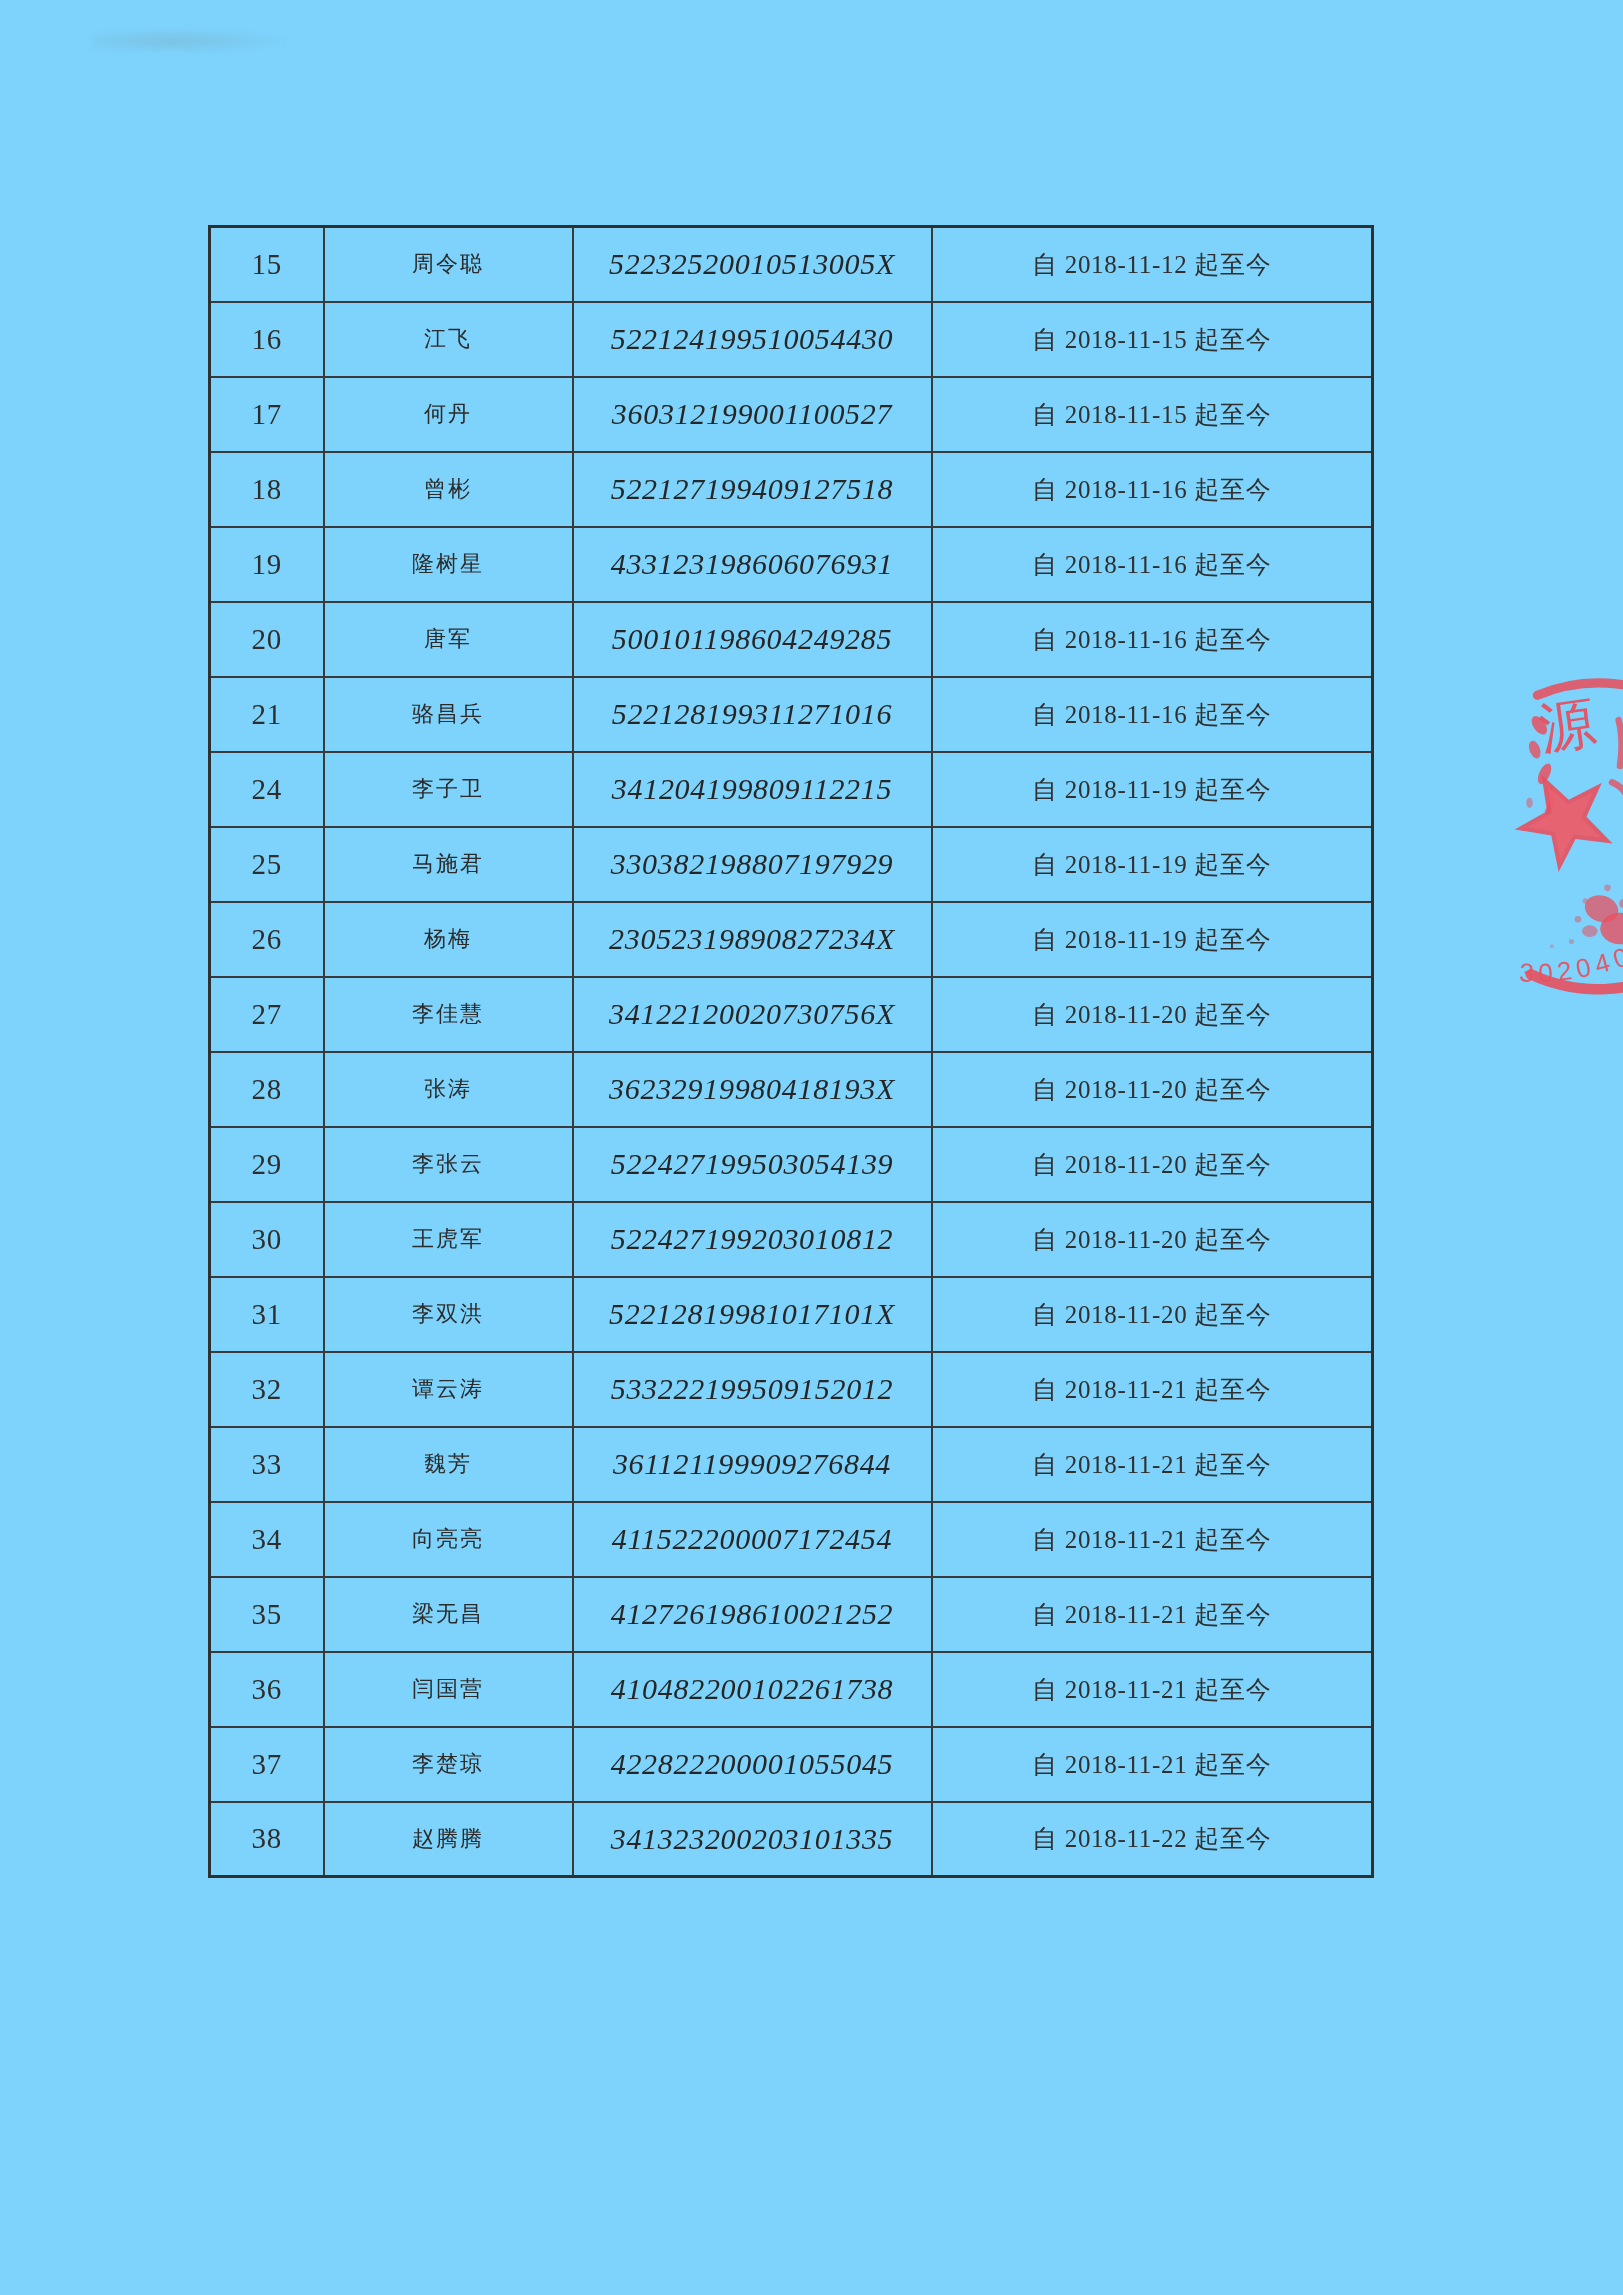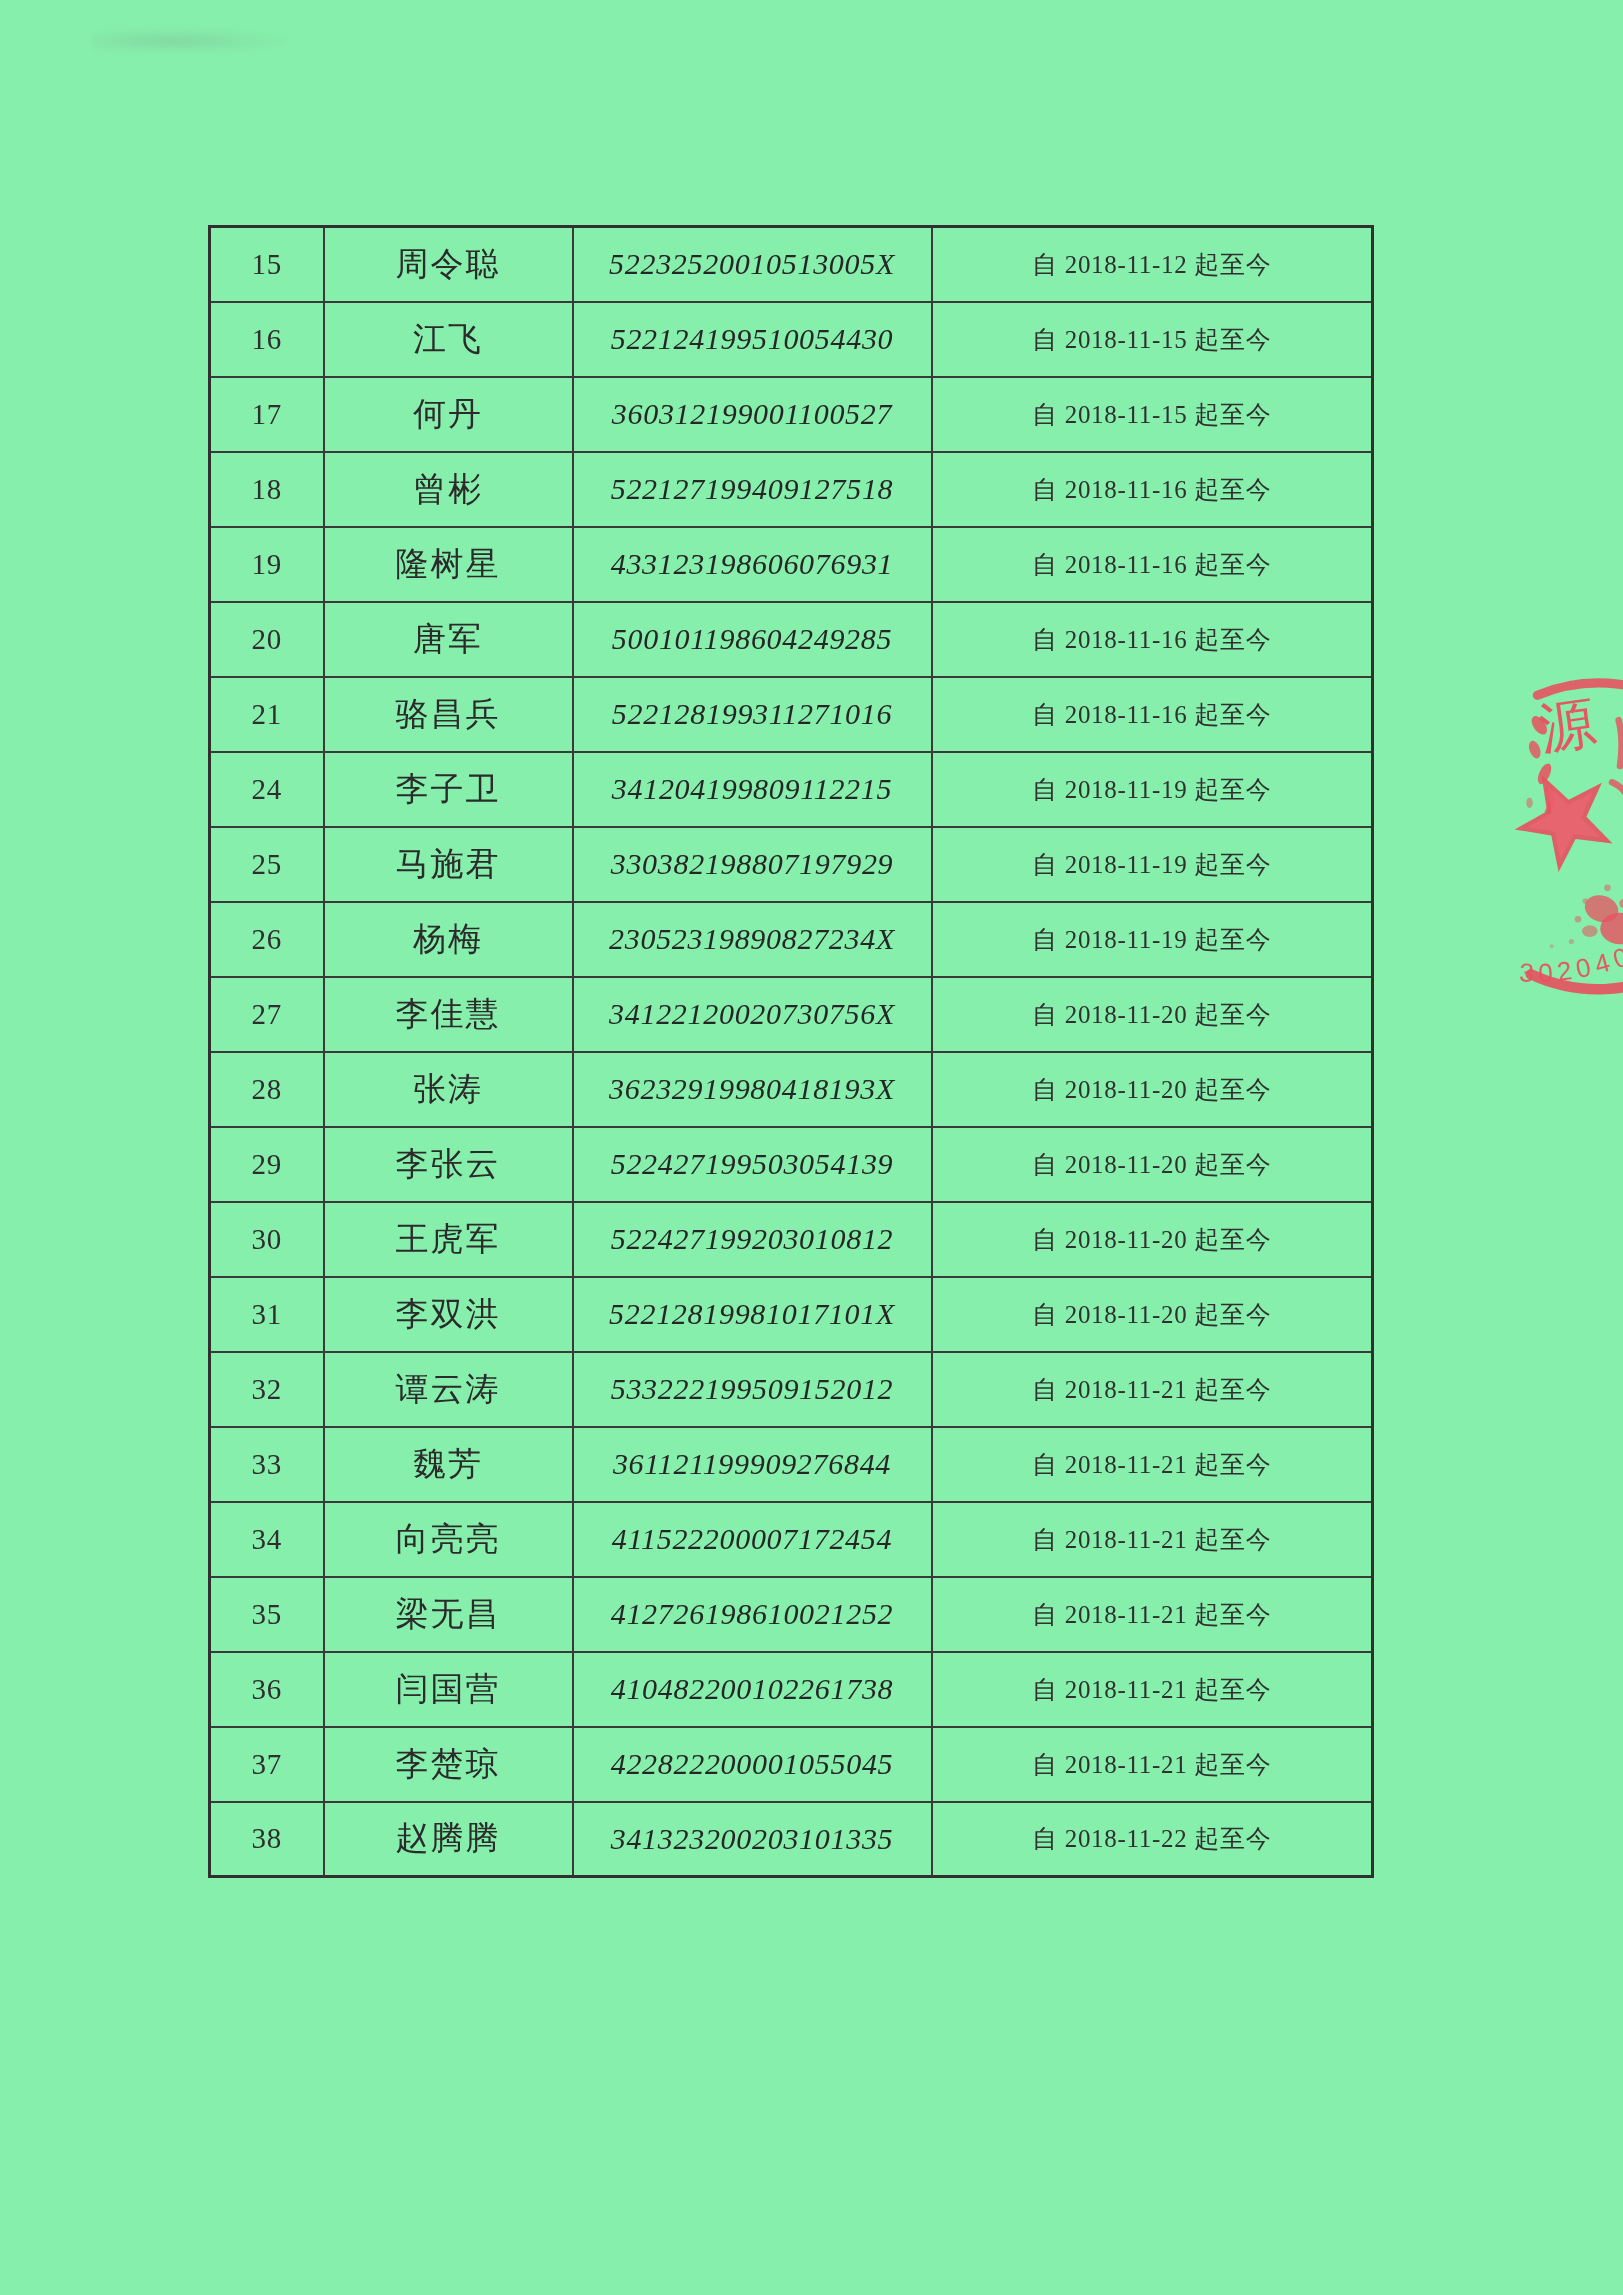--- a/index.html
+++ b/index.html
@@ -1,19 +1,19 @@
 <!DOCTYPE html>
 <html style="font-size:10.5px"><head>
 <meta charset="utf-8">
 <style>
   html,body{margin:0;padding:0;background:#ffffff;}
   .page{
     position:relative;
     width:1623px;height:2295px;
-    background:#86efac;
+    background:#7dd3fc;
     overflow:hidden;
     font-family:"Liberation Serif","DejaVu Serif",serif;
     color:#2c2c2c;
   }
   
   .page-smudge{
     position:absolute;left:92px;top:27.5px;width:203px;height:26px;
     background:radial-gradient(ellipse at 40% 50%, rgba(120,120,120,0.18), rgba(120,120,120,0) 70%);
     filter:blur(2.6px);
     pointer-events:none;
@@ -34,21 +34,21 @@
     white-space:nowrap;
   }
   table.roster{border:3.3px solid #303030;}
   table.roster tr{height:75px;}
   table.roster tr{border-top:2.6px solid #343434;}
   col.c-no{width:114px;}
   col.c-name{width:249px;}
   col.c-id{width:359px;}
   col.c-period{width:441px;}
   td.no-cell{font-size:29px;letter-spacing:0.7px;color:#2e2e2e;}
-  td.name-cell{font-size:33px;letter-spacing:2px;color:#2b2b2b;margin-left:36px;}
+  td.name-cell{font-size:22px;letter-spacing:2px;color:#2b2b2b;margin-left:36px;}
   td.id-cell{font-size:30px;letter-spacing:0.7px;color:#262626;font-style:italic;}
   td.period-cell{font-size:25px;letter-spacing:0.7px;color:#303030;}
   
   .seal{
     position:absolute;
     left:1473px;top:648px;
     width:151px;height:367px;
     pointer-events:none;
   }
   .seal svg{display:block;filter:blur(0.3px);}

